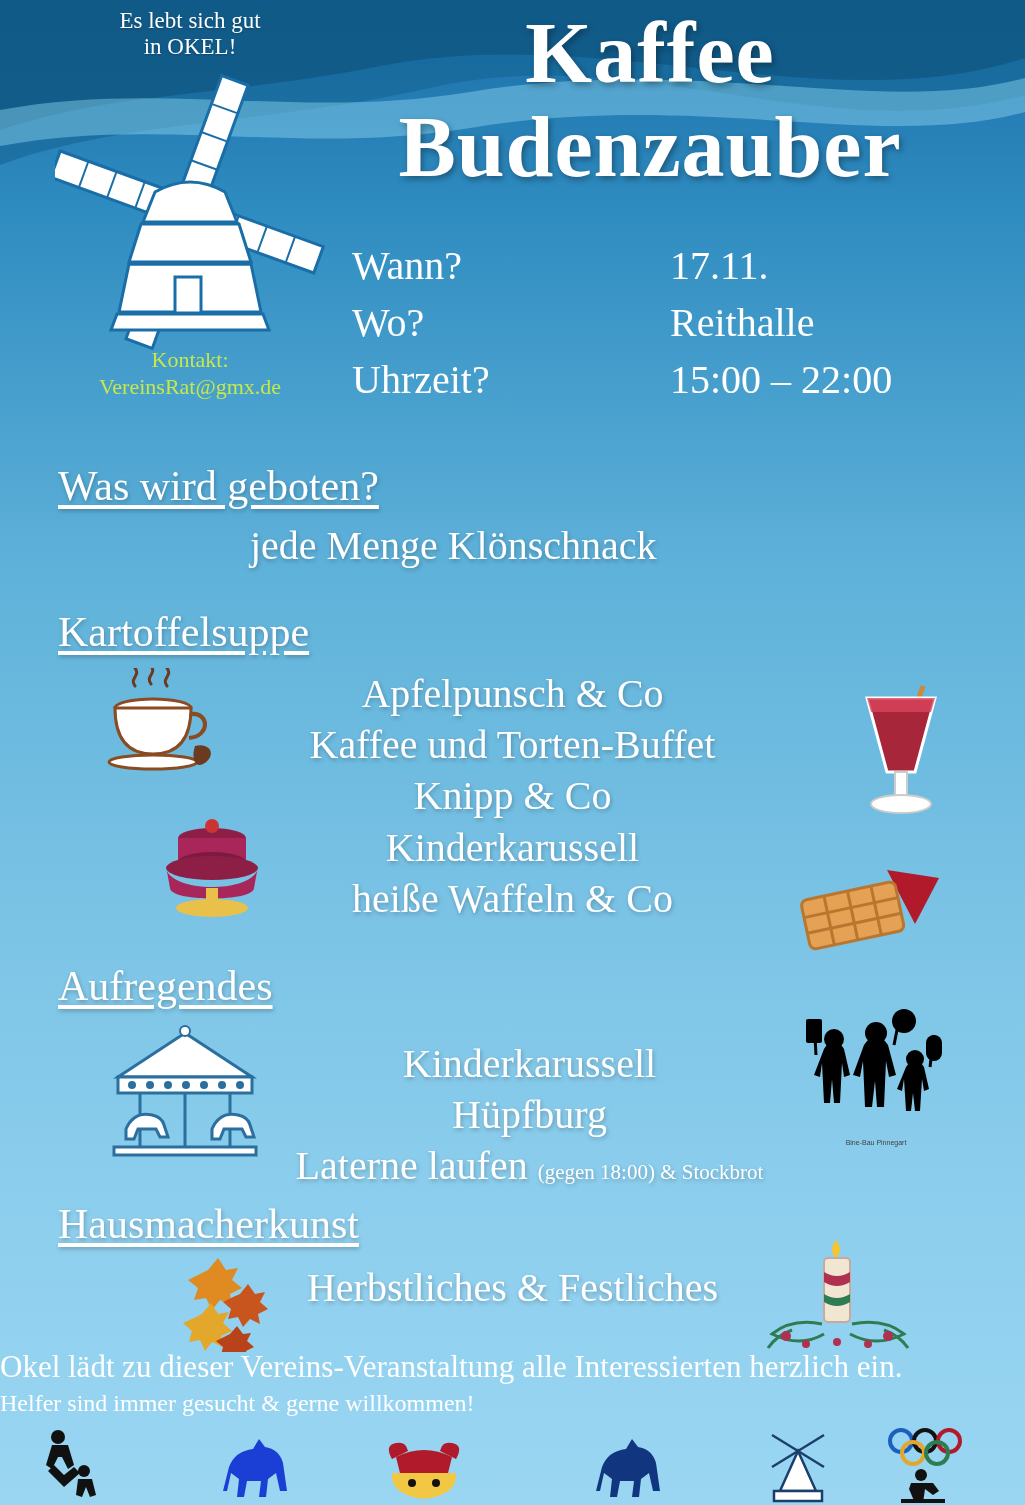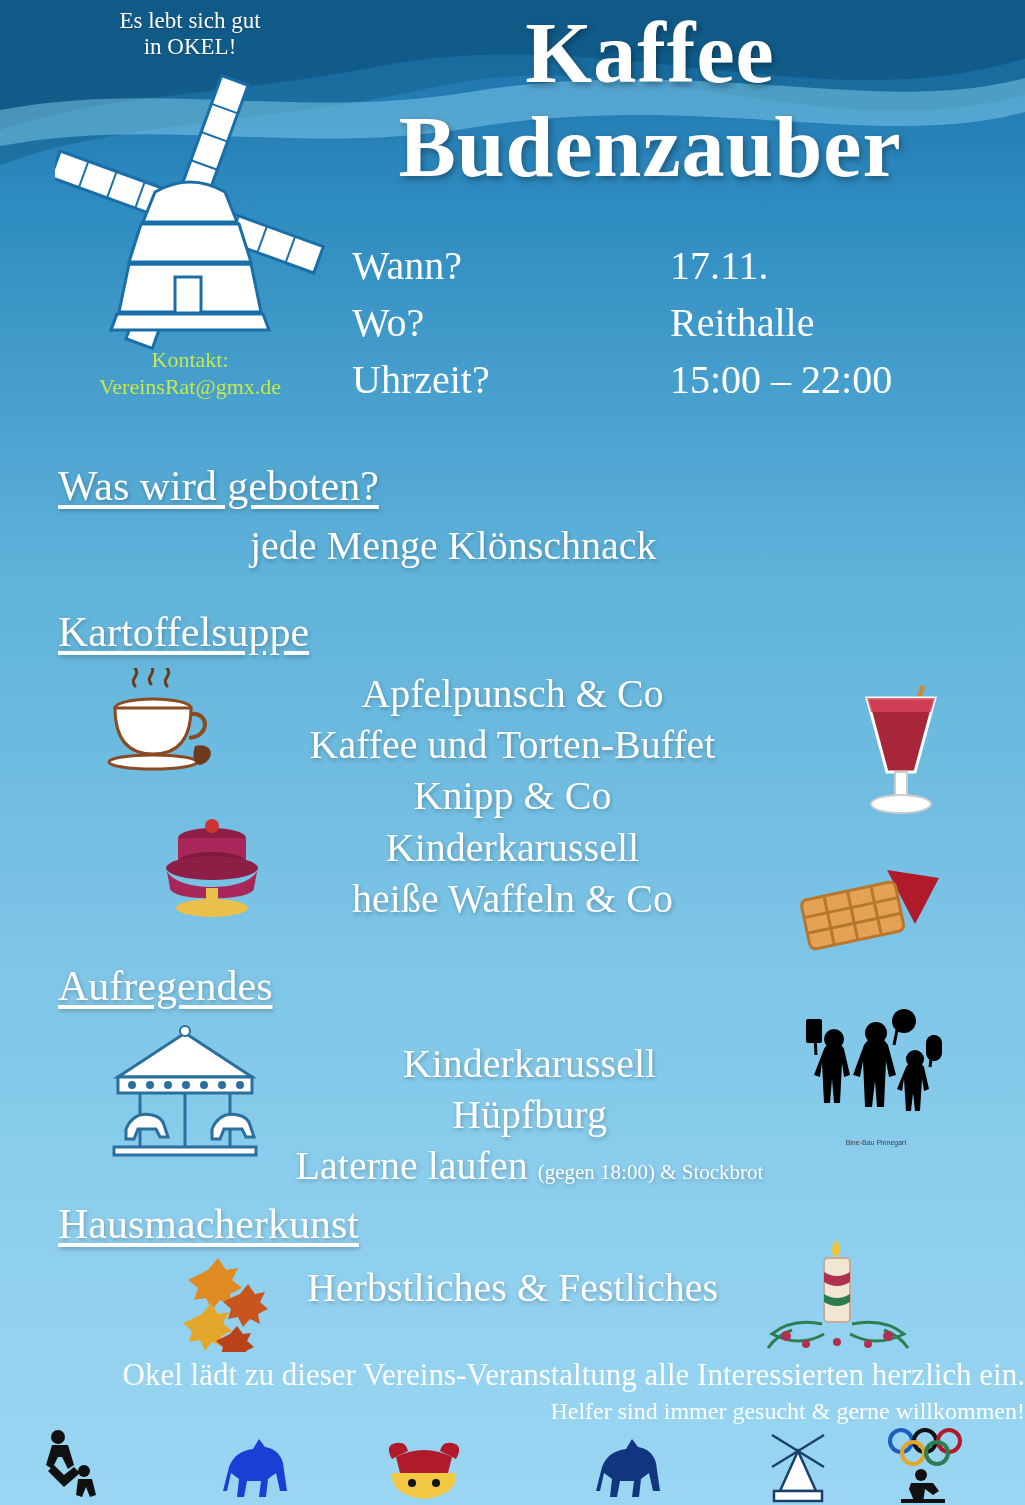--- a/index.html
+++ b/index.html
@@ -36,21 +36,21 @@
   .section{position:absolute;left:0;width:1025px;}
   .head{
     font-size:42px;text-decoration:underline;text-underline-offset:5px;
     text-shadow:1px 2px 4px rgba(0,0,0,.25);
   }
   .h-indent{margin-left:58px;}
   .line{font-size:40px;line-height:1.28;text-shadow:1px 2px 4px rgba(0,0,0,.25);}
   .center{text-align:center;}
   .small{font-size:21px;}
   .footer{
-    position:absolute;left:0;bottom:76px;width:1025px;text-align:right;
+    position:absolute;left:0;bottom:84px;width:1025px;text-align:left;
   }
   .footer .f1{font-size:31px;line-height:1.2;}
   .footer .f2{font-size:24px;line-height:1.5;}
   .strip{position:absolute;left:0;bottom:0;width:1025px;height:86px;}
   .icon{position:absolute;}
 </style>
 </head>
 <body>
 
 <svg class="wave" viewBox="0 0 1025 240" preserveAspectRatio="none">

